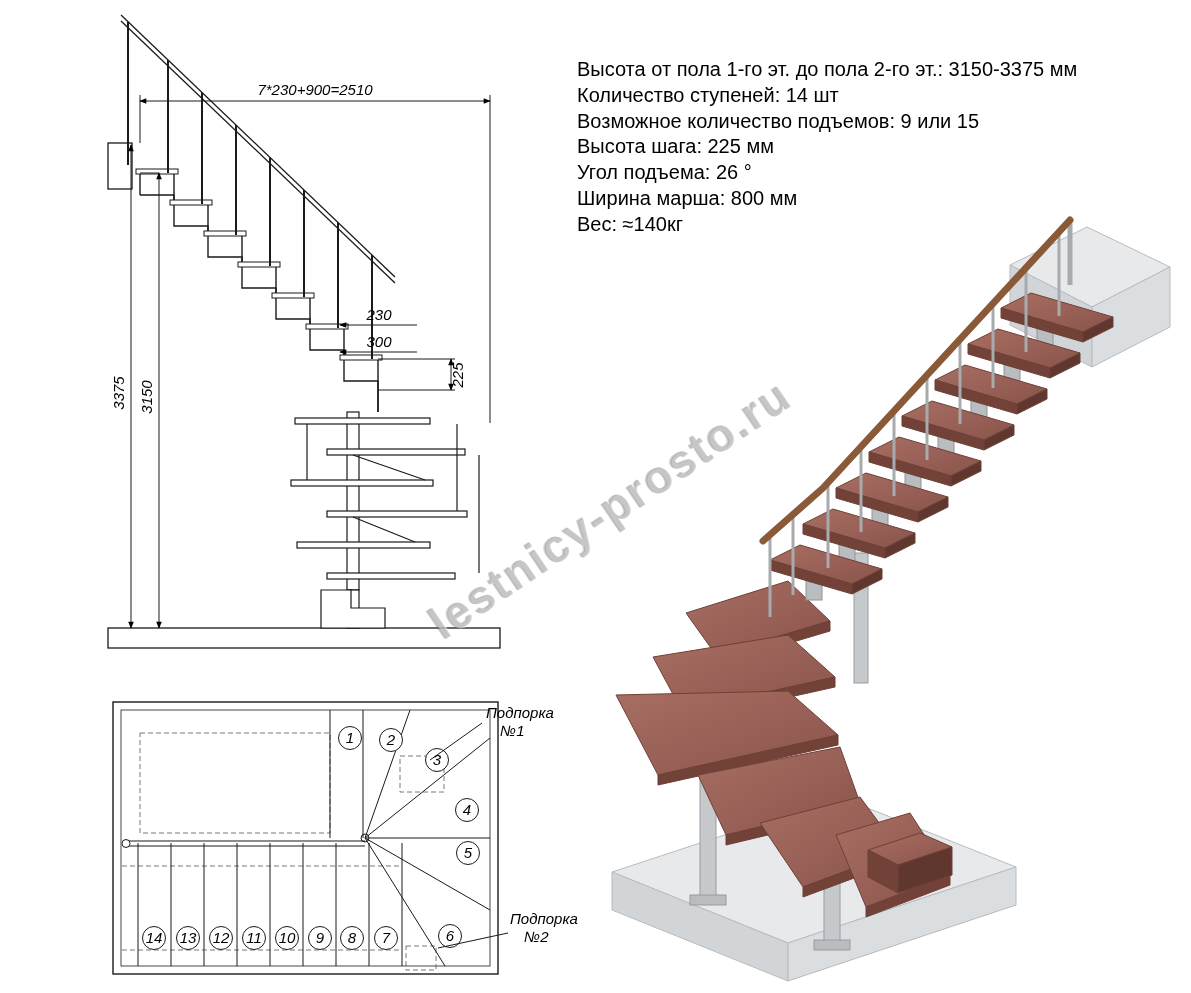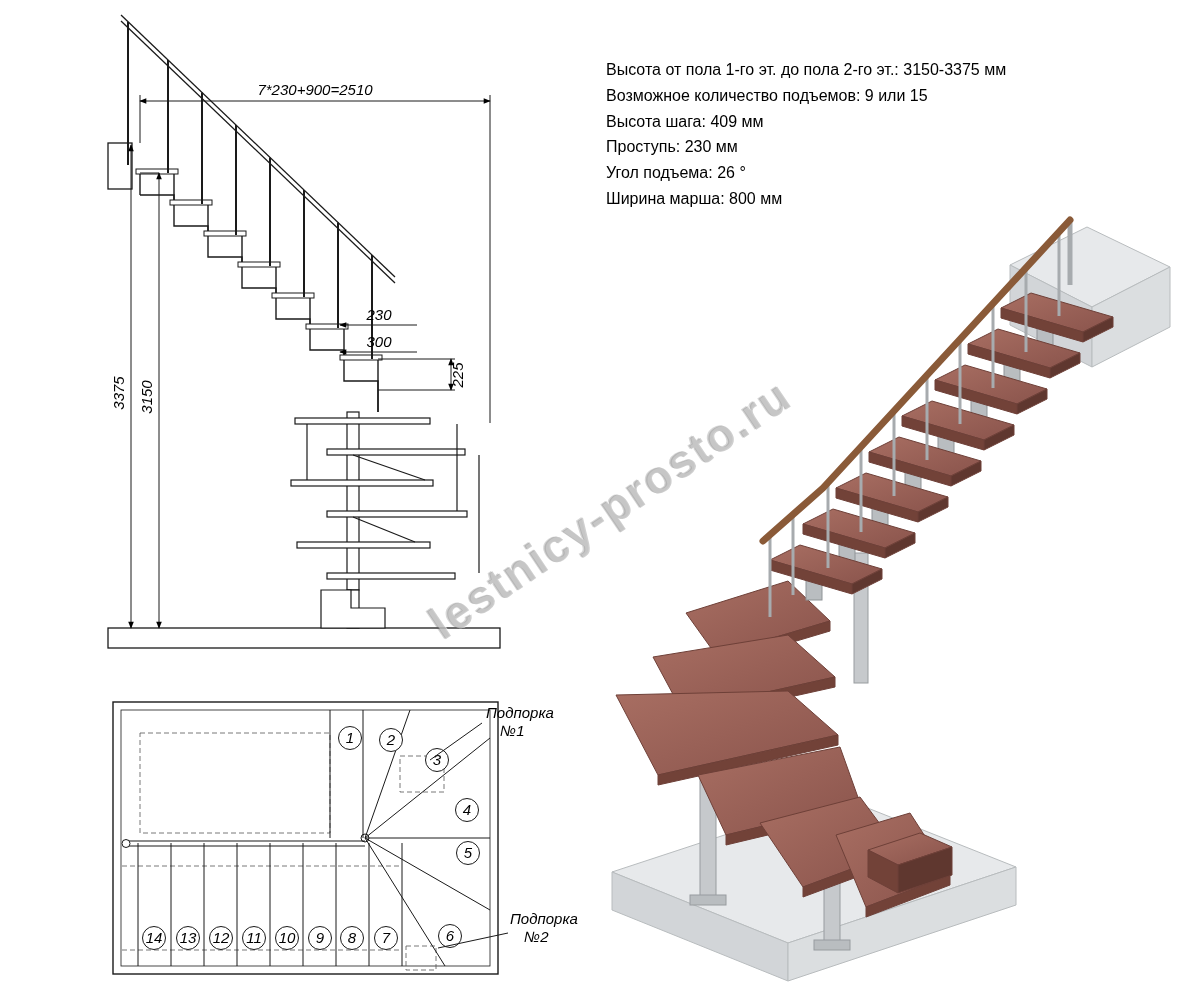--- a/index.html
+++ b/index.html
@@ -11,25 +11,24 @@
     overflow:hidden;
   }
   .page { position:absolute; inset:0; }
 
   .specs {
     position:absolute;
     left:577px; top:57px;
     width:520px;
   }
   .spec-line {
-    font-size:16px;
+    font-size:20px;
     color:#000;
     line-height:25.8px;
     white-space:nowrap;
-    margin-left:29px;
   }
 
   svg { position:absolute; }
   svg text { font-family:"Liberation Sans", sans-serif; fill:#000; }
 
   .elevation-svg { left:95px;  top:5px; }
   .plan-svg      { left:110px; top:698px; }
   .render-svg    { left:598px; top:135px; }
 
   .watermark {
@@ -47,25 +46,26 @@
     white-space:nowrap;
   }
 </style>
 </head>
 <body>
 
 <div class="page">
 
   <div class="specs">
     <div class="spec-line">Высота от пола 1-го эт. до пола 2-го эт.: 3150-3375 мм</div>
+    <div class="spec-line">Количество ступеней: 14 шт</div>
     <div class="spec-line">Возможное количество подъемов: 9 или 15</div>
-    <div class="spec-line">Высота шага: 409 мм</div>
-    <div class="spec-line">Проступь: 230 мм</div>
+    <div class="spec-line">Высота шага: 225 мм</div>
     <div class="spec-line">Угол подъема: 26 °</div>
     <div class="spec-line">Ширина марша: 800 мм</div>
+    <div class="spec-line">Вес: ≈140кг</div>
   </div>
 
   <svg class="elevation-svg" width="420" height="660" viewBox="0 0 420 660">
     <defs>
       <marker id="ar" viewBox="0 0 10 10" refX="9" refY="5" markerWidth="9" markerHeight="7" orient="auto-start-reverse">
         <path d="M0,1 L10,5 L0,9 z" fill="#000"></path>
       </marker>
     </defs>
 
     <g stroke="#1a1a1a" fill="none" stroke-width="1.3">

